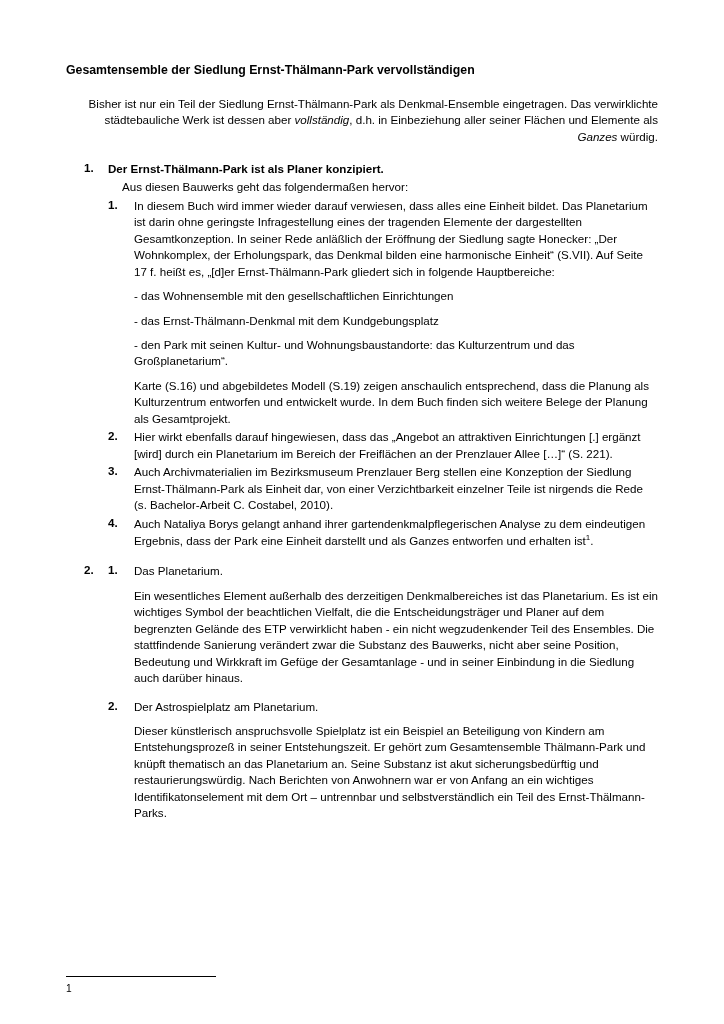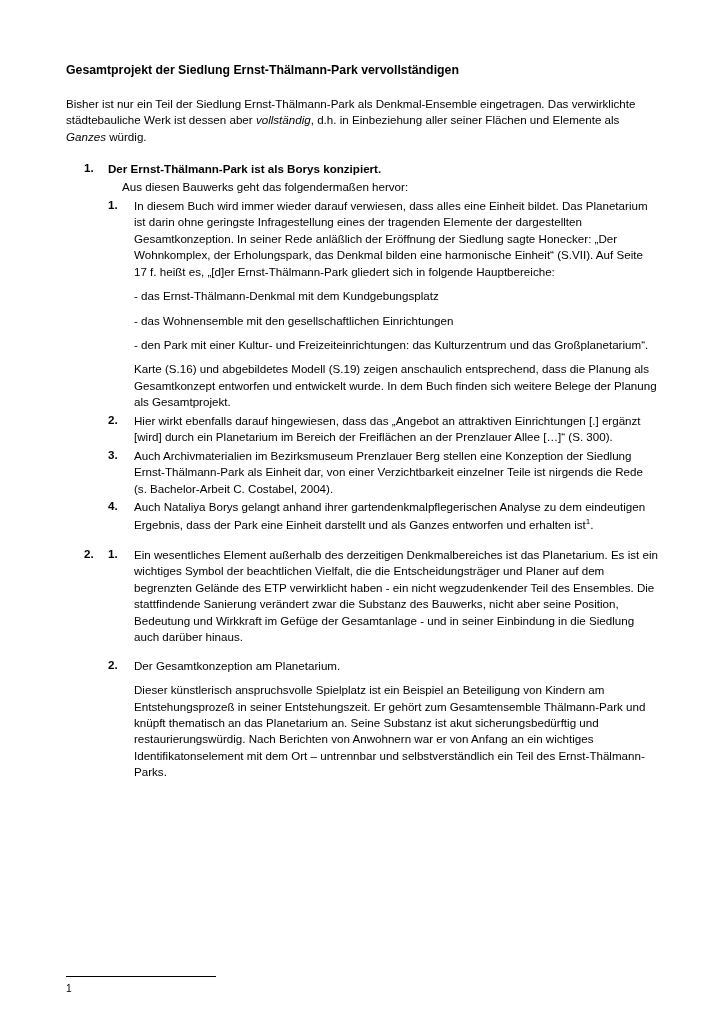--- a/index.html
+++ b/index.html
@@ -23,21 +23,21 @@
   .doc-title {
     font-size: 12.3px;
     font-weight: bold;
     line-height: 1.35;
     margin: 0 0 17px 0;
   }
   p.intro {
     font-size: 11.6px;
     line-height: 1.42;
     margin: 0 0 16px 0;
-    text-align: left;
+    text-align: right;
   }
   .italic { font-style: italic; }
 
   
   ol.lvl1 {
     list-style: none;
     margin: 0;
     padding: 0;
   }
   ol.lvl1 > li {
@@ -114,75 +114,76 @@
     position: absolute;
     left: 0;
     top: 0;
   }
 </style>
 </head>
 <body>
 
 <div class="page">
 
-  <h1 class="doc-title">Gesamtprojekt der Siedlung Ernst-Thälmann-Park vervollständigen</h1>
+  <h1 class="doc-title">Gesamtensemble der Siedlung Ernst-Thälmann-Park vervollständigen</h1>
 
   <p class="intro">
     <span>Bisher ist nur ein Teil der Siedlung Ernst-Thälmann-Park als Denkmal-Ensemble eingetragen. Das verwirklichte städtebauliche Werk ist dessen aber </span><span class="italic">vollständig</span><span>, d.h. in Einbeziehung aller seiner Flächen und Elemente als </span><span class="italic">Ganzes</span><span> würdig.</span>
   </p>
 
   <ol class="lvl1">
 
     <li>
       <span class="num">1.</span>
-      <div class="lvl1-head">Der Ernst-Thälmann-Park ist als Borys konzipiert.</div>
+      <div class="lvl1-head">Der Ernst-Thälmann-Park ist als Planer konzipiert.</div>
       <div class="lvl1-sub">Aus diesen Bauwerks geht das folgendermaßen hervor:</div>
 
       <ol class="lvl2">
 
         <li>
           <span class="num2">1.</span>
           <p class="para">In diesem Buch wird immer wieder darauf verwiesen, dass alles eine Einheit bildet. Das Planetarium ist darin ohne geringste Infragestellung eines der tragenden Elemente der dargestellten Gesamtkonzeption. In seiner Rede anläßlich der Eröffnung der Siedlung sagte Honecker: „Der Wohnkomplex, der Erholungspark, das Denkmal bilden eine harmonische Einheit“ (S.VII). Auf Seite 17 f. heißt es, „[d]er Ernst-Thälmann-Park gliedert sich in folgende Hauptbereiche:</p>
+          <p class="para">- das Wohnensemble mit den gesellschaftlichen Einrichtungen</p>
           <p class="para">- das Ernst-Thälmann-Denkmal mit dem Kundgebungsplatz</p>
-          <p class="para">- das Wohnensemble mit den gesellschaftlichen Einrichtungen</p>
-          <p class="para">- den Park mit einer Kultur- und Freizeiteinrichtungen: das Kulturzentrum und das Großplanetarium“.</p>
-          <p class="para">Karte (S.16) und abgebildetes Modell (S.19) zeigen anschaulich entsprechend, dass die Planung als Gesamtkonzept entworfen und entwickelt wurde. In dem Buch finden sich weitere Belege der Planung als Gesamtprojekt.</p>
+          <p class="para">- den Park mit seinen Kultur- und Wohnungsbaustandorte: das Kulturzentrum und das Großplanetarium“.</p>
+          <p class="para">Karte (S.16) und abgebildetes Modell (S.19) zeigen anschaulich entsprechend, dass die Planung als Kulturzentrum entworfen und entwickelt wurde. In dem Buch finden sich weitere Belege der Planung als Gesamtprojekt.</p>
         </li>
 
         <li>
           <span class="num2">2.</span>
-          <p class="para">Hier wirkt ebenfalls darauf hingewiesen, dass das „Angebot an attraktiven Einrichtungen [.] ergänzt [wird] durch ein Planetarium im Bereich der Freiflächen an der Prenzlauer Allee […]“ (S. 300).</p>
+          <p class="para">Hier wirkt ebenfalls darauf hingewiesen, dass das „Angebot an attraktiven Einrichtungen [.] ergänzt [wird] durch ein Planetarium im Bereich der Freiflächen an der Prenzlauer Allee […]“ (S. 221).</p>
         </li>
 
         <li>
           <span class="num2">3.</span>
-          <p class="para">Auch Archivmaterialien im Bezirksmuseum Prenzlauer Berg stellen eine Konzeption der Siedlung Ernst-Thälmann-Park als Einheit dar, von einer Verzichtbarkeit einzelner Teile ist nirgends die Rede (s. Bachelor-Arbeit C. Costabel, 2004).</p>
+          <p class="para">Auch Archivmaterialien im Bezirksmuseum Prenzlauer Berg stellen eine Konzeption der Siedlung Ernst-Thälmann-Park als Einheit dar, von einer Verzichtbarkeit einzelner Teile ist nirgends die Rede (s. Bachelor-Arbeit C. Costabel, 2010).</p>
         </li>
 
         <li>
           <span class="num2">4.</span>
           <p class="para"><span>Auch Nataliya Borys gelangt anhand ihrer gartendenkmalpflegerischen Analyse zu dem eindeutigen Ergebnis, dass der Park eine Einheit darstellt und als Ganzes entworfen und erhalten ist</span><sup>1</sup><span>.</span></p>
         </li>
 
       </ol>
     </li>
 
     <li class="block-gap">
       <span class="num">2.</span>
 
       <ol class="lvl2">
 
         <li class="block-gap">
           <span class="num2">1.</span>
+          <p class="para">Das Planetarium.</p>
           <p class="para">Ein wesentliches Element außerhalb des derzeitigen Denkmalbereiches ist das Planetarium. Es ist ein wichtiges Symbol der beachtlichen Vielfalt, die die Entscheidungsträger und Planer auf dem begrenzten Gelände des ETP verwirklicht haben - ein nicht wegzudenkender Teil des Ensembles. Die stattfindende Sanierung verändert zwar die Substanz des Bauwerks, nicht aber seine Position, Bedeutung und Wirkkraft im Gefüge der Gesamtanlage - und in seiner Einbindung in die Siedlung auch darüber hinaus.</p>
         </li>
 
         <li class="block-gap">
           <span class="num2">2.</span>
-          <p class="para">Der Gesamtkonzeption am Planetarium.</p>
+          <p class="para">Der Astrospielplatz am Planetarium.</p>
           <p class="para">Dieser künstlerisch anspruchsvolle Spielplatz ist ein Beispiel an Beteiligung von Kindern am Entstehungsprozeß in seiner Entstehungszeit. Er gehört zum Gesamtensemble Thälmann-Park und knüpft thematisch an das Planetarium an. Seine Substanz ist akut sicherungsbedürftig und restaurierungswürdig. Nach Berichten von Anwohnern war er von Anfang an ein wichtiges Identifikatonselement mit dem Ort – untrennbar und selbstverständlich ein Teil des Ernst-Thälmann-Parks.</p>
         </li>
 
       </ol>
     </li>
 
   </ol>
 
   <div class="footnote-area">
     <div class="footnote-rule"></div>

